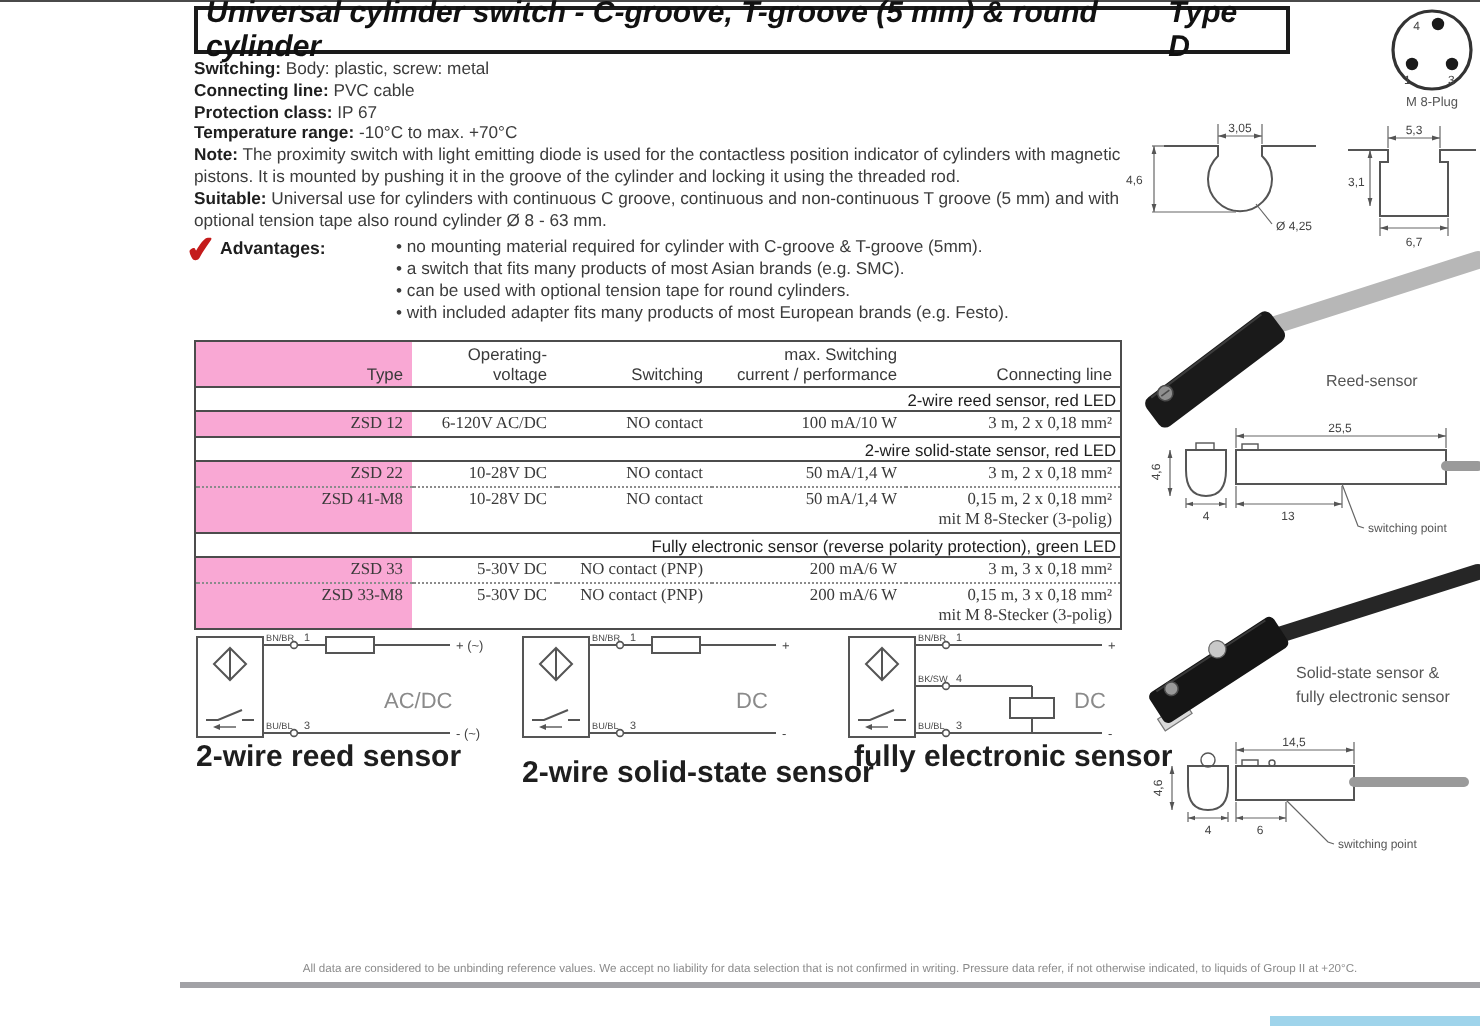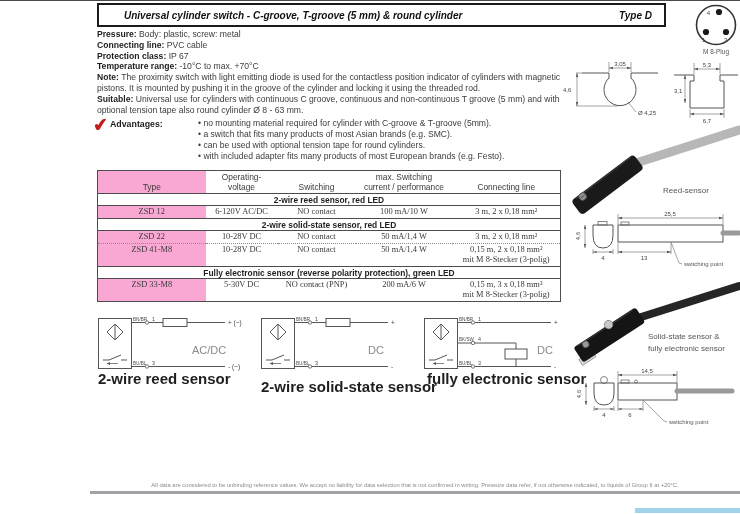--- a/index.html
+++ b/index.html
@@ -4,40 +4,40 @@
 <style>
   html,body{margin:0;padding:0;background:#fff;}
   .page{position:relative;width:740px;height:514px;background:#fff;overflow:hidden;
         font-family:"Liberation Sans",sans-serif;color:#3c3c3c;}
   .abs{position:absolute;}
   .topline{left:0;right:0;top:0;height:1px;background:#4a4a4a;}
 
   
   .titlebox{left:97px;top:3px;width:528px;height:20px;border:2px solid #1b1b1b;
             display:flex;align-items:center;justify-content:space-between;
-            padding:0 12px 0 25px;font-weight:bold;font-style:italic;font-size:10px;color:#111;}
+            padding:0 12px 0 4px;font-weight:bold;font-style:italic;font-size:15px;color:#111;}
 
   
   .specs{left:97px;top:29px;width:472px;font-size:8.6px;line-height:10.8px;}
   .specs b{color:#1e1e1e;}
 
   
   .check{left:93px;top:114px;font-size:18px;color:#c41b1b;transform:rotate(-6deg);font-weight:bold;}
   .advlabel{left:110px;top:119px;font-size:8.8px;font-weight:bold;color:#1e1e1e;}
   .advlist{left:198px;top:118px;width:370px;margin:0;padding:0;list-style:none;
            font-size:8.6px;line-height:11px;}
   .advlist li::before{content:"• ";}
 
   
   .tablewrap{left:97px;top:170px;}
   table.spec{border-collapse:collapse;width:463px;table-layout:fixed;font-size:8.4px;
              line-height:10px;color:#3a3a3a;border:1px solid #4c4c4c;}
-  table.spec th,table.spec td{padding:1px 4px;text-align:center;font-weight:normal;}
+  table.spec th,table.spec td{padding:1px 4px;text-align:right;font-weight:normal;}
   table.spec thead th{vertical-align:bottom;padding-bottom:1px;}
-  tr.section td{font-weight:bold;color:#1e1e1e;border-top:1px solid #4c4c4c;
+  tr.section td{font-weight:normal;color:#1e1e1e;border-top:1px solid #4c4c4c;
                 border-bottom:1px solid #4c4c4c;padding:0.5px 2px;}
   tr.data td{vertical-align:top;font-family:Liberation Serif, serif;}
   tr.data + tr.data td{border-top:1px dotted #8b8b8b;}
   .typecell{background:#f9a8d4;}
 
   
   .circap{font-size:15px;font-weight:bold;color:#1e1e1e;}
 
   
   svg{overflow:visible;}
@@ -67,21 +67,21 @@
 <div class="page">
 
   <div class="abs topline"></div>
 
   <div class="abs titlebox">
     <span>Universal cylinder switch - C-groove, T-groove (5 mm) &amp; round cylinder</span>
     <span>Type D</span>
   </div>
 
   <div class="abs specs">
-    <div><b>Pressure:</b><span> Body: plastic, screw: metal</span></div>
+    <div><b>Switching:</b><span> Body: plastic, screw: metal</span></div>
     <div><b>Connecting line:</b><span> PVC cable</span></div>
     <div><b>Protection class:</b><span> IP 67</span></div>
     <div><b>Temperature range:</b><span> -10°C to max. +70°C</span></div>
     <div><b>Note:</b><span> The proximity switch with light emitting diode is used for the contactless position indicator of cylinders with magnetic pistons. It is mounted by pushing it in the groove of the cylinder and locking it using the threaded rod.</span></div>
     <div><b>Suitable:</b><span> Universal use for cylinders with continuous C groove, continuous and non-continuous T groove (5 mm) and with optional tension tape also round cylinder Ø 8 - 63 mm.</span></div>
   </div>
 
   <div class="abs check">✔</div>
   <div class="abs advlabel">Advantages:</div>
   <ul class="abs advlist">
@@ -142,20 +142,27 @@
           <td>NO contact</td>
           <td>50 mA/1,4 W</td>
           <td>
               <div>0,15 m, 2 x 0,18 mm²</div>
               <div>mit M 8-Stecker (3-polig)</div>
             </td>
         </tr>
         <tr class="section">
             <td colspan="5">Fully electronic sensor (reverse polarity protection), green LED</td>
           </tr>
+        <tr class="data">
+          <td class="typecell">ZSD 33</td>
+          <td>5-30V DC</td>
+          <td>NO contact (PNP)</td>
+          <td>200 mA/6 W</td>
+          <td>3 m, 3 x 0,18 mm²</td>
+        </tr>
         <tr class="data">
           <td class="typecell">ZSD 33-M8</td>
           <td>5-30V DC</td>
           <td>NO contact (PNP)</td>
           <td>200 mA/6 W</td>
           <td>
               <div>0,15 m, 3 x 0,18 mm²</div>
               <div>mit M 8-Stecker (3-polig)</div>
             </td>
         </tr>

